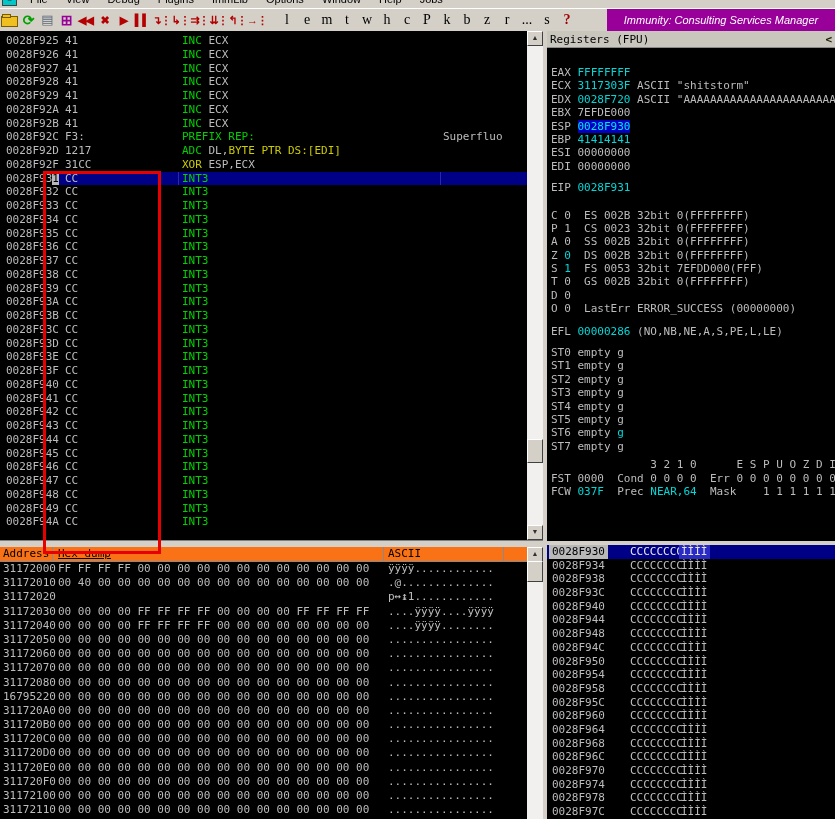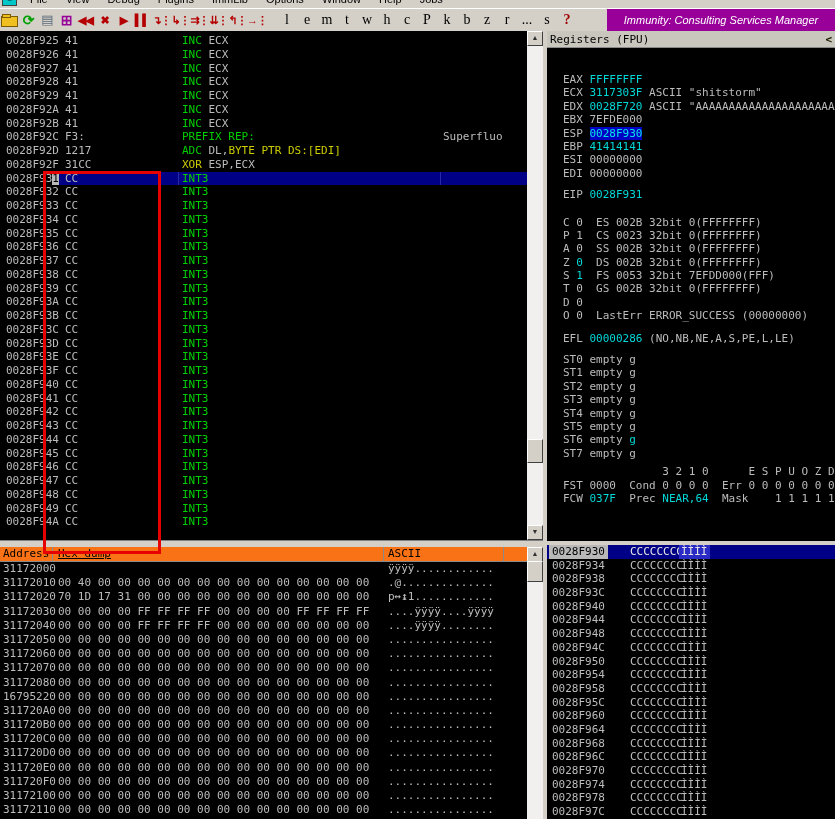--- a/index.html
+++ b/index.html
@@ -59,21 +59,21 @@
 
   .vdiv{position:absolute;left:543px;top:31px;width:4px;height:788px;background:#d4d0c8;}
   .hsplitL{position:absolute;left:0;top:540px;width:543px;height:7px;background:#d4d0c8;border-top:1px solid #808080;}
   .hsplitR{position:absolute;left:547px;top:541px;width:288px;height:4px;background:#d4d0c8;}
 
   
   .regpane{left:547px;top:31px;width:288px;height:510px;}
   .reghdr{height:16px;background:#c9c6be;border-bottom:1px solid #8a8a8a;color:#000;
           display:flex;align-items:center;padding:0 3px;}
   .reghdr .sp{margin-left:auto;font-weight:bold;color:#202000;}
-  .regbody{padding:25px 0 0 4px;white-space:pre;margin-left:12px;}
+  .regbody{padding:18px 0 0 4px;white-space:pre;}
   .regline{height:13.4px;line-height:13.4px;}
 
   
   .hexpane{left:0;top:547px;width:527px;height:272px;}
   .hexhdr{position:relative;height:14px;background:#f97316;border-bottom:1px solid #8a8a8a;color:#000;}
   .hexhdr span{position:absolute;top:0;line-height:13px;}
   .hh-a{left:3px;} .hh-h{left:58px;text-decoration:underline;} .hh-s{left:388px;}
   .hdiv{position:absolute;top:0;bottom:0;width:1px;background:#8a8a8a;}
   .hrow{position:relative;height:14.2px;line-height:14.2px;white-space:pre;}
   .hx-a{position:absolute;left:3px;} .hx-b{position:absolute;left:58px;} .hx-s{position:absolute;left:388px;}
@@ -232,23 +232,23 @@
 <div class="pane hexpane mono">
   <div class="hexhdr">
     <span class="hh-a">Address</span>
     <span class="hh-h">Hex dump</span>
     <span class="hh-s">ASCII</span>
     <i class="hdiv" style="left:52px;"></i>
       <i class="hdiv" style="left:383px;"></i>
       <i class="hdiv" style="left:503px;"></i>
   </div>
   <div id="hexrows">
-      <div class="hrow"><span class="hx-a">31172000</span><span class="hx-s">ÿÿÿÿ............</span></div>
+      <div class="hrow"><span class="hx-a">31172000</span><span class="hx-b">FF FF FF FF 00 00 00 00 00 00 00 00 00 00 00 00</span><span class="hx-s">ÿÿÿÿ............</span></div>
       <div class="hrow"><span class="hx-a">31172010</span><span class="hx-b">00 40 00 00 00 00 00 00 00 00 00 00 00 00 00 00</span><span class="hx-s">.@..............</span></div>
-      <div class="hrow"><span class="hx-a">31172020</span><span class="hx-b">70 1D 17 31 00 00 00 00 00 00 00 00 00 00 00 00</span><span class="hx-s">p↔↨1............</span></div>
+      <div class="hrow"><span class="hx-a">31172020</span><span class="hx-s">p↔↨1............</span></div>
       <div class="hrow"><span class="hx-a">31172030</span><span class="hx-b">00 00 00 00 FF FF FF FF 00 00 00 00 FF FF FF FF</span><span class="hx-s">....ÿÿÿÿ....ÿÿÿÿ</span></div>
       <div class="hrow"><span class="hx-a">31172040</span><span class="hx-b">00 00 00 00 FF FF FF FF 00 00 00 00 00 00 00 00</span><span class="hx-s">....ÿÿÿÿ........</span></div>
       <div class="hrow"><span class="hx-a">31172050</span><span class="hx-b">00 00 00 00 00 00 00 00 00 00 00 00 00 00 00 00</span><span class="hx-s">................</span></div>
       <div class="hrow"><span class="hx-a">31172060</span><span class="hx-b">00 00 00 00 00 00 00 00 00 00 00 00 00 00 00 00</span><span class="hx-s">................</span></div>
       <div class="hrow"><span class="hx-a">31172070</span><span class="hx-b">00 00 00 00 00 00 00 00 00 00 00 00 00 00 00 00</span><span class="hx-s">................</span></div>
       <div class="hrow"><span class="hx-a">31172080</span><span class="hx-b">00 00 00 00 00 00 00 00 00 00 00 00 00 00 00 00</span><span class="hx-s">................</span></div>
       <div class="hrow"><span class="hx-a">16795220</span><span class="hx-b">00 00 00 00 00 00 00 00 00 00 00 00 00 00 00 00</span><span class="hx-s">................</span></div>
       <div class="hrow"><span class="hx-a">311720A0</span><span class="hx-b">00 00 00 00 00 00 00 00 00 00 00 00 00 00 00 00</span><span class="hx-s">................</span></div>
       <div class="hrow"><span class="hx-a">311720B0</span><span class="hx-b">00 00 00 00 00 00 00 00 00 00 00 00 00 00 00 00</span><span class="hx-s">................</span></div>
       <div class="hrow"><span class="hx-a">311720C0</span><span class="hx-b">00 00 00 00 00 00 00 00 00 00 00 00 00 00 00 00</span><span class="hx-s">................</span></div>

